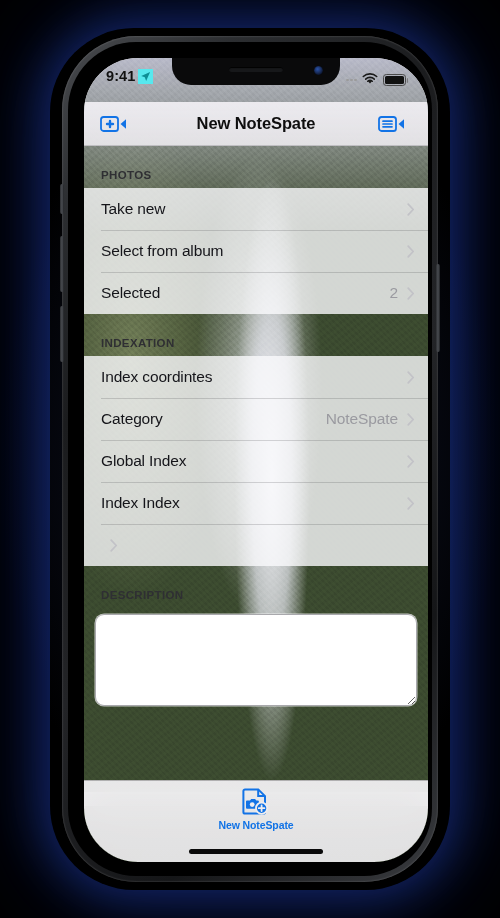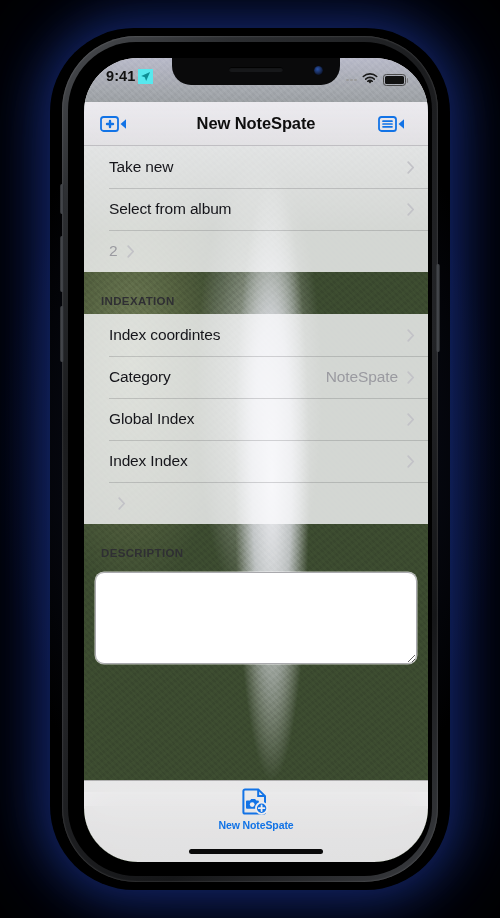--- a/index.html
+++ b/index.html
@@ -132,21 +132,21 @@
 
   
   #content {
     position:absolute; left:0; top:88px; width:344px; height:660px; z-index:20;
     overflow:hidden;
   }
   .sec-head {
     height:42px; display:flex; align-items:flex-end; padding:0 17px 7px 17px;
     font-size:11.5px; font-weight:600; letter-spacing:.35px; color:#2f2f33;
   }
-  .group { background:rgba(250,250,252,.80);padding-left:8px; }
+  .group { background:rgba(250,250,252,.80); }
   .row {
     height:42px; display:flex; align-items:center; padding:0 13px 0 17px;
     position:relative; cursor:pointer;
   }
   .row + .row::before {
     content:""; position:absolute; left:17px; right:0; top:0; height:.5px;
     background:rgba(60,60,67,.20);
   }
   .row-label { font-size:15.5px; color:#15151a; flex:1; letter-spacing:-.15px; }
   .row-value { font-size:15.5px; color:#9a9aa0; margin-right:9px; letter-spacing:-.1px; }
@@ -251,40 +251,42 @@
             <svg width="30" height="20" viewBox="0 0 30 20">
               <rect x="1" y="3" width="17" height="14" rx="2.6" fill="none" stroke="#1273e6" stroke-width="1.8"></rect>
               <path d="M5 7.2h9M5 10h9M5 12.8h9" stroke="#1273e6" stroke-width="1.7" stroke-linecap="round"></path>
               <path d="M20.5 10 26 5.2v9.6z" fill="#1273e6"></path>
             </svg>
           </div>
         </div>
 
         <div id="content">
 
+          <div class="sec-head">PHOTOS</div>
           <div class="group">
             <div class="row">
               <span class="row-label">Take new</span>
               <span class="row-value"></span>
               <span class="chev">
                 <svg width="8" height="13" viewBox="0 0 8 13">
                     <path d="M1.2 1.2 6.2 6.5l-5 5.3" stroke="#c2c2c7" stroke-width="1.7" fill="none" stroke-linecap="round" stroke-linejoin="round"></path>
                   </svg>
               </span>
             </div>
             <div class="row">
               <span class="row-label">Select from album</span>
               <span class="row-value"></span>
               <span class="chev">
                 <svg width="8" height="13" viewBox="0 0 8 13">
                     <path d="M1.2 1.2 6.2 6.5l-5 5.3" stroke="#c2c2c7" stroke-width="1.7" fill="none" stroke-linecap="round" stroke-linejoin="round"></path>
                   </svg>
               </span>
             </div>
             <div class="row">
+              <span class="row-label">Selected</span>
               <span class="row-value">2</span>
               <span class="chev">
                 <svg width="8" height="13" viewBox="0 0 8 13">
                     <path d="M1.2 1.2 6.2 6.5l-5 5.3" stroke="#c2c2c7" stroke-width="1.7" fill="none" stroke-linecap="round" stroke-linejoin="round"></path>
                   </svg>
               </span>
             </div>
           </div>
 
           <div class="sec-head">INDEXATION</div>

